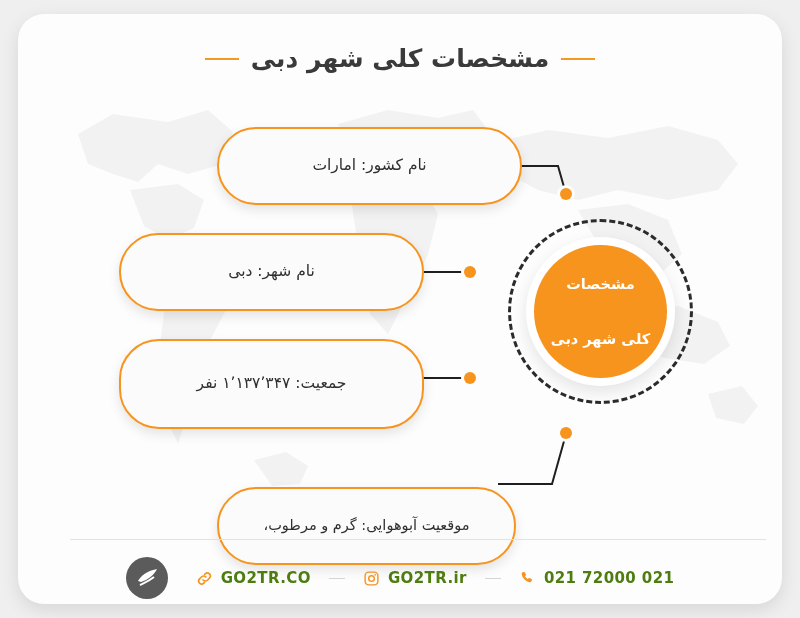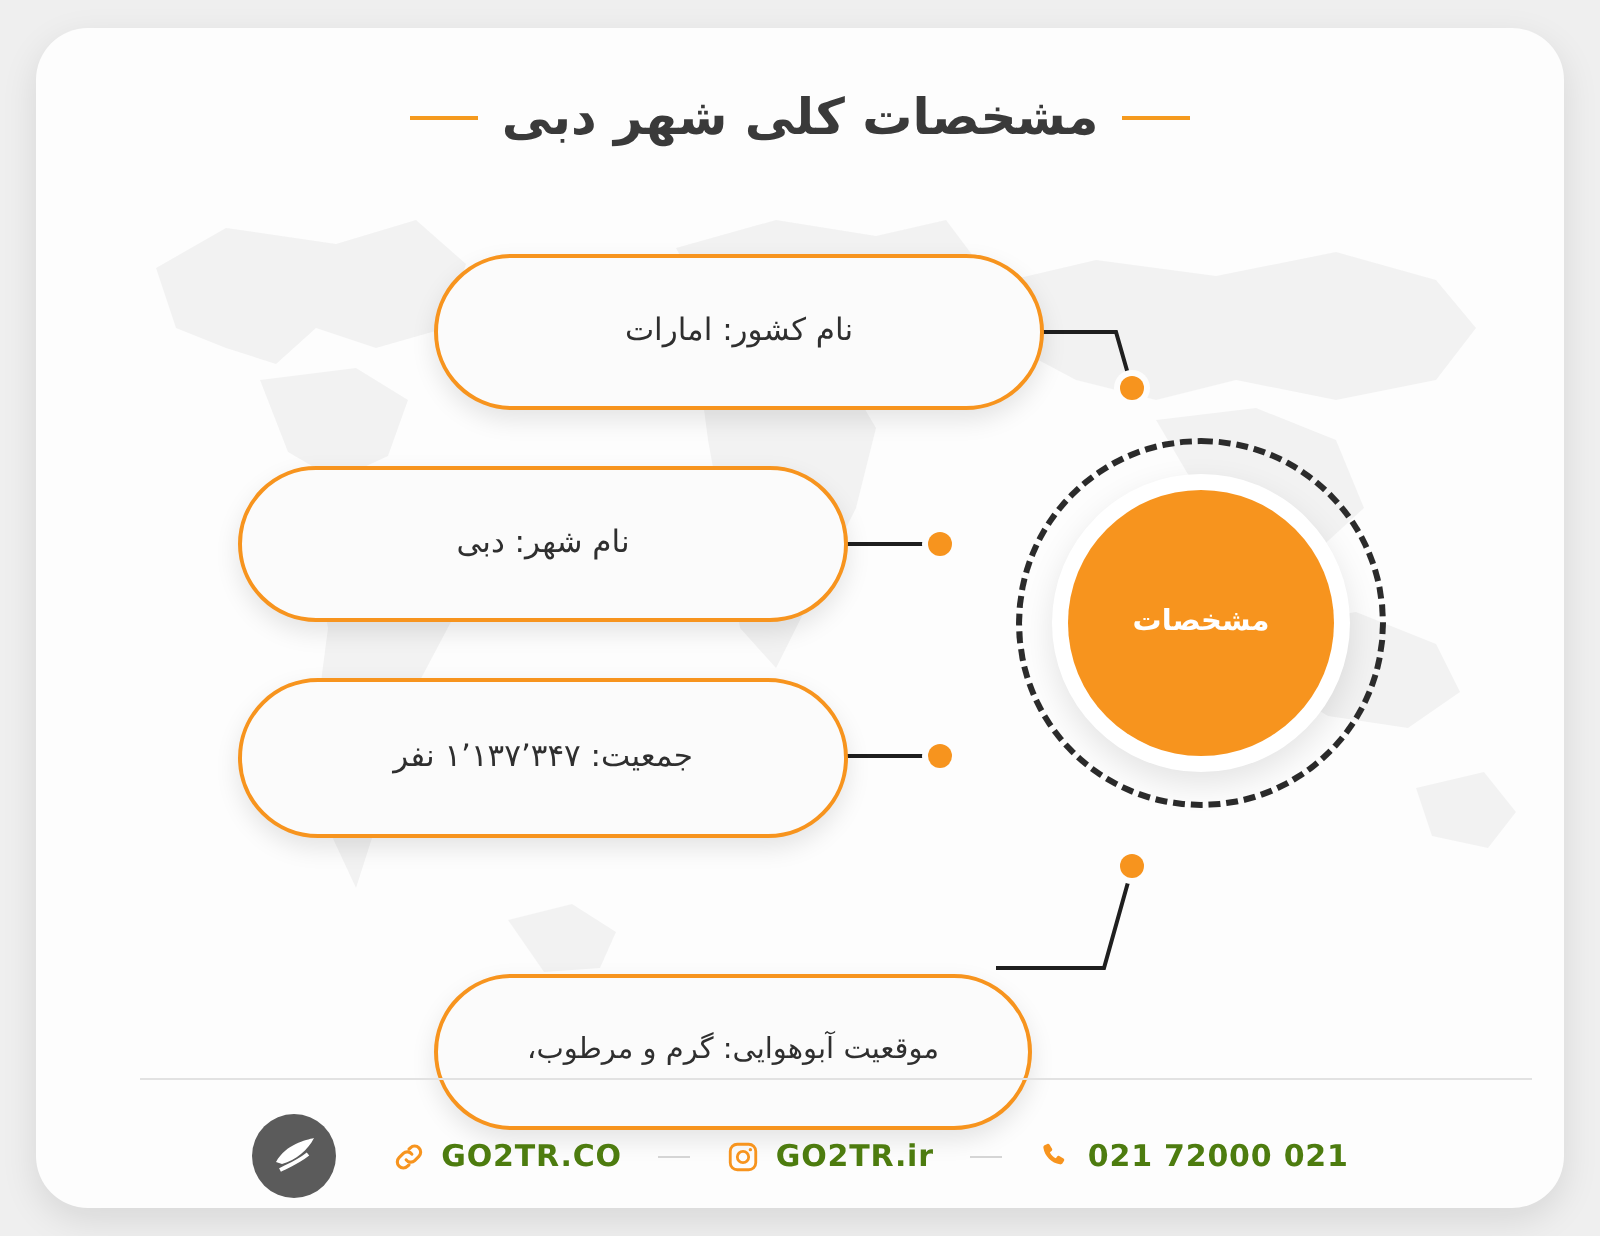--- a/index.html
+++ b/index.html
@@ -137,21 +137,21 @@
     text-align: center;
     color: #2f2f2f;
     font-size: 15.5px;
     line-height: 1.65;
     padding: 0 18px;
     box-sizing: border-box;
   }
 
   #pill-country  { left: 199px; top: 113px; width: 305px; height: 78px; }
   #pill-city     { left: 101px; top: 219px; width: 305px; height: 78px; }
-  #pill-pop      { left: 101px; top: 325px; width: 305px; height: 80px; }
+  #pill-pop      { left: 101px; top: 325px; width: 305px; height: 90px; }
   #pill-climate  { left: 199px; top: 431px; width: 299px; height: 78px; font-size: 14.5px; margin-top: 42px; }
 
   
   .footer-rule {
     position: absolute;
     left: 52px;
     top: 525px;
     width: 696px;
     height: 1px;
     background: #e2e2e2;
@@ -228,20 +228,21 @@
         <path d="M388 258 L452 258"></path>
         <path d="M388 364 L452 364"></path>
         <path d="M480 470 L534 470 L548 420"></path>
       </g>
     </svg>
 
     <div class="hub-ring"></div>
     <div class="hub-halo"></div>
     <div class="hub">
       <span>مشخصات</span>
+      <span>کلی شهر دبی</span>
     </div>
 
     <div class="node-dot" style="left:542px; top:174px;"></div>
     <div class="node-dot" style="left:446px; top:252px;"></div>
     <div class="node-dot" style="left:446px; top:358px;"></div>
     <div class="node-dot" style="left:542px; top:413px;"></div>
 
     <div class="pill" id="pill-country">
       <span>نام کشور: امارات</span>
     </div>

